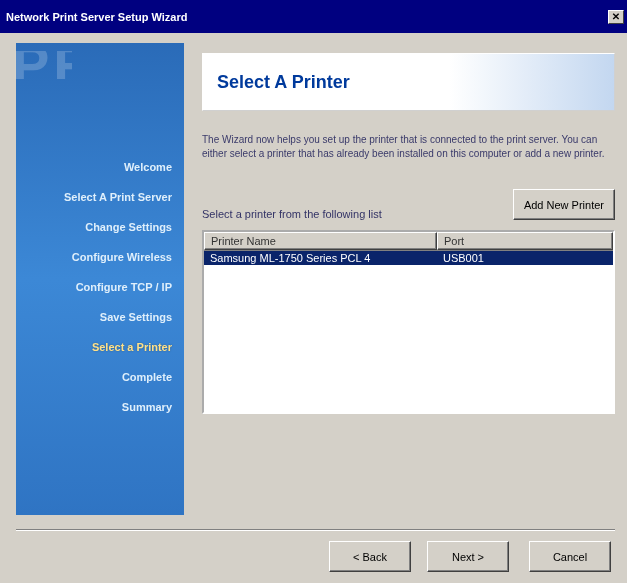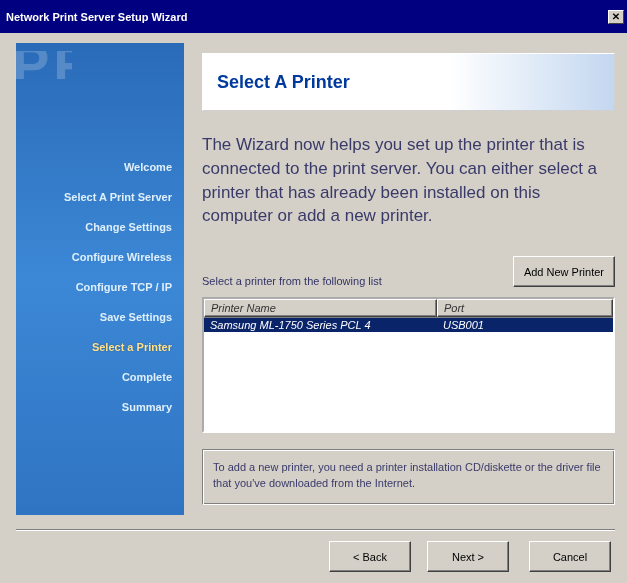--- a/index.html
+++ b/index.html
@@ -109,21 +109,21 @@
     margin: 0;
     font-size: 18px;
     font-weight: bold;
     color: #003a9c;
     font-family: Arial, sans-serif;
   }
   .description {
     margin-top: 22px;
     color: #3a3a6a;
     line-height: 1.4;
-    font-size: 17px;
+    font-size: 10px;
   }
   .list-row {
     margin-top: 28px;
     display: flex;
     align-items: flex-end;
     justify-content: space-between;
   }
   .list-label { color: #333366; }
   .win-btn {
     background: #d4d0c8;
@@ -136,23 +136,22 @@
     font-size: 11px;
     cursor: pointer;
     min-width: 76px;
     height: 31px;
     text-align: center;
   }
   .listview {
     margin-top: 10px;
     border: 2px inset #fff;
     background: #ffffff;
-    height: 136px;
+    height: 184px;
     overflow: auto;
-    font-style: italic;
   }
   .lv-head {
     display: flex;
     background: #d4d0c8;
     border-bottom: 1px solid #808080;
     position: sticky;
     top: 0;
   }
   .lv-head-cell {
     border: 1px solid #404040;
@@ -260,21 +259,20 @@
           <div class="lv-head-cell col-port">Port</div>
         </div>
         <div id="lv-body">
             <div class="lv-row selected">
               <div class="lv-cell col-name">Samsung ML-1750 Series PCL 4</div>
               <div class="lv-cell col-port">USB001</div>
             </div>
           </div>
       </div>
 
-      <div class="hint-box">To add a new printer, you need a printer installation CD/diskette or the driver file that you've downloaded from the Internet.</div>
     </div>
   </div>
 
   <div class="divider"></div>
 
   <div class="footer">
     <div class="group">
       <button class="win-btn">&lt; Back</button>
       <button class="win-btn">Next &gt;</button>
     </div>

